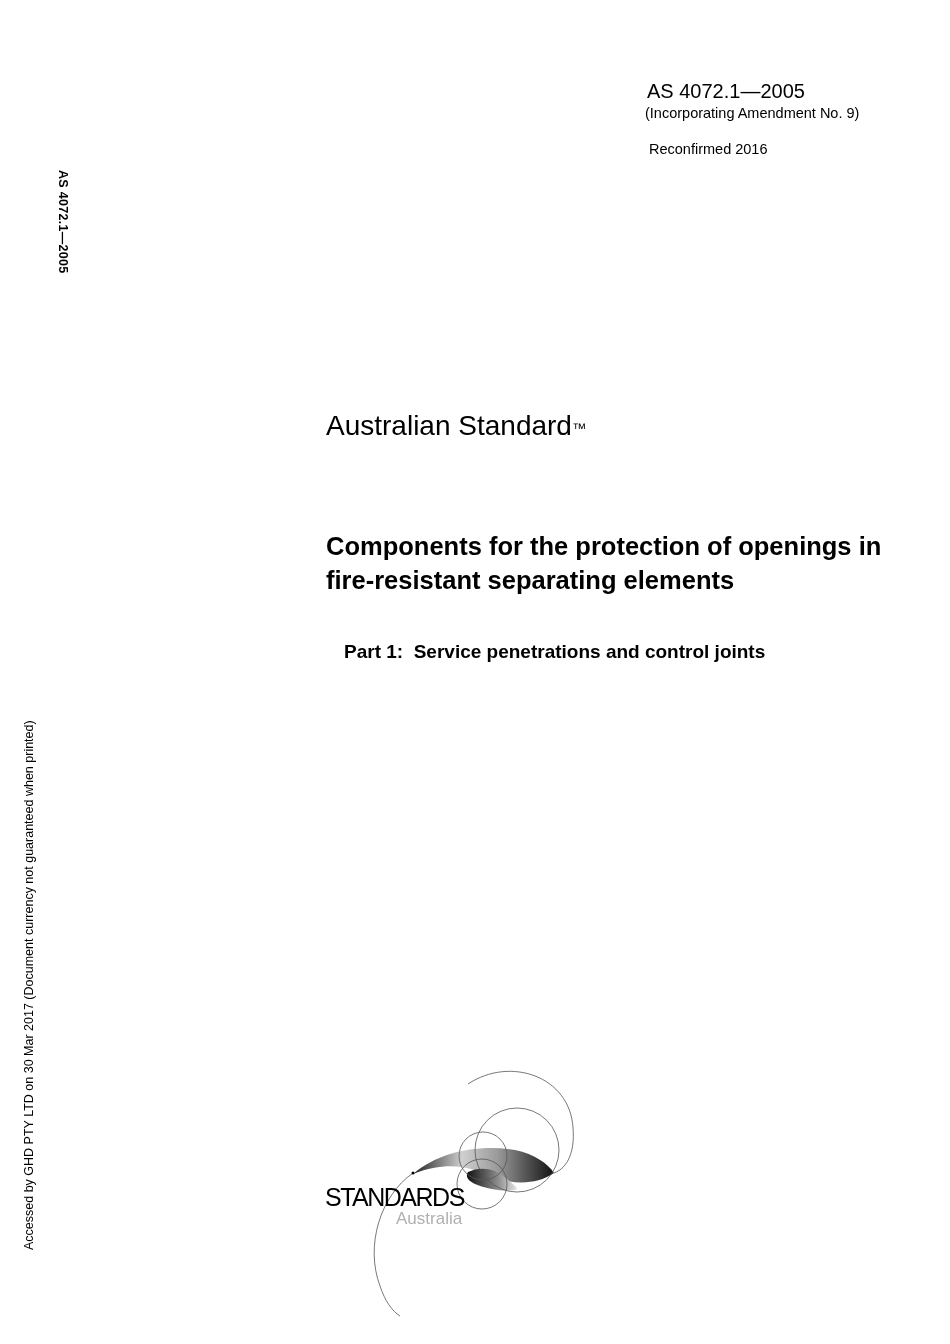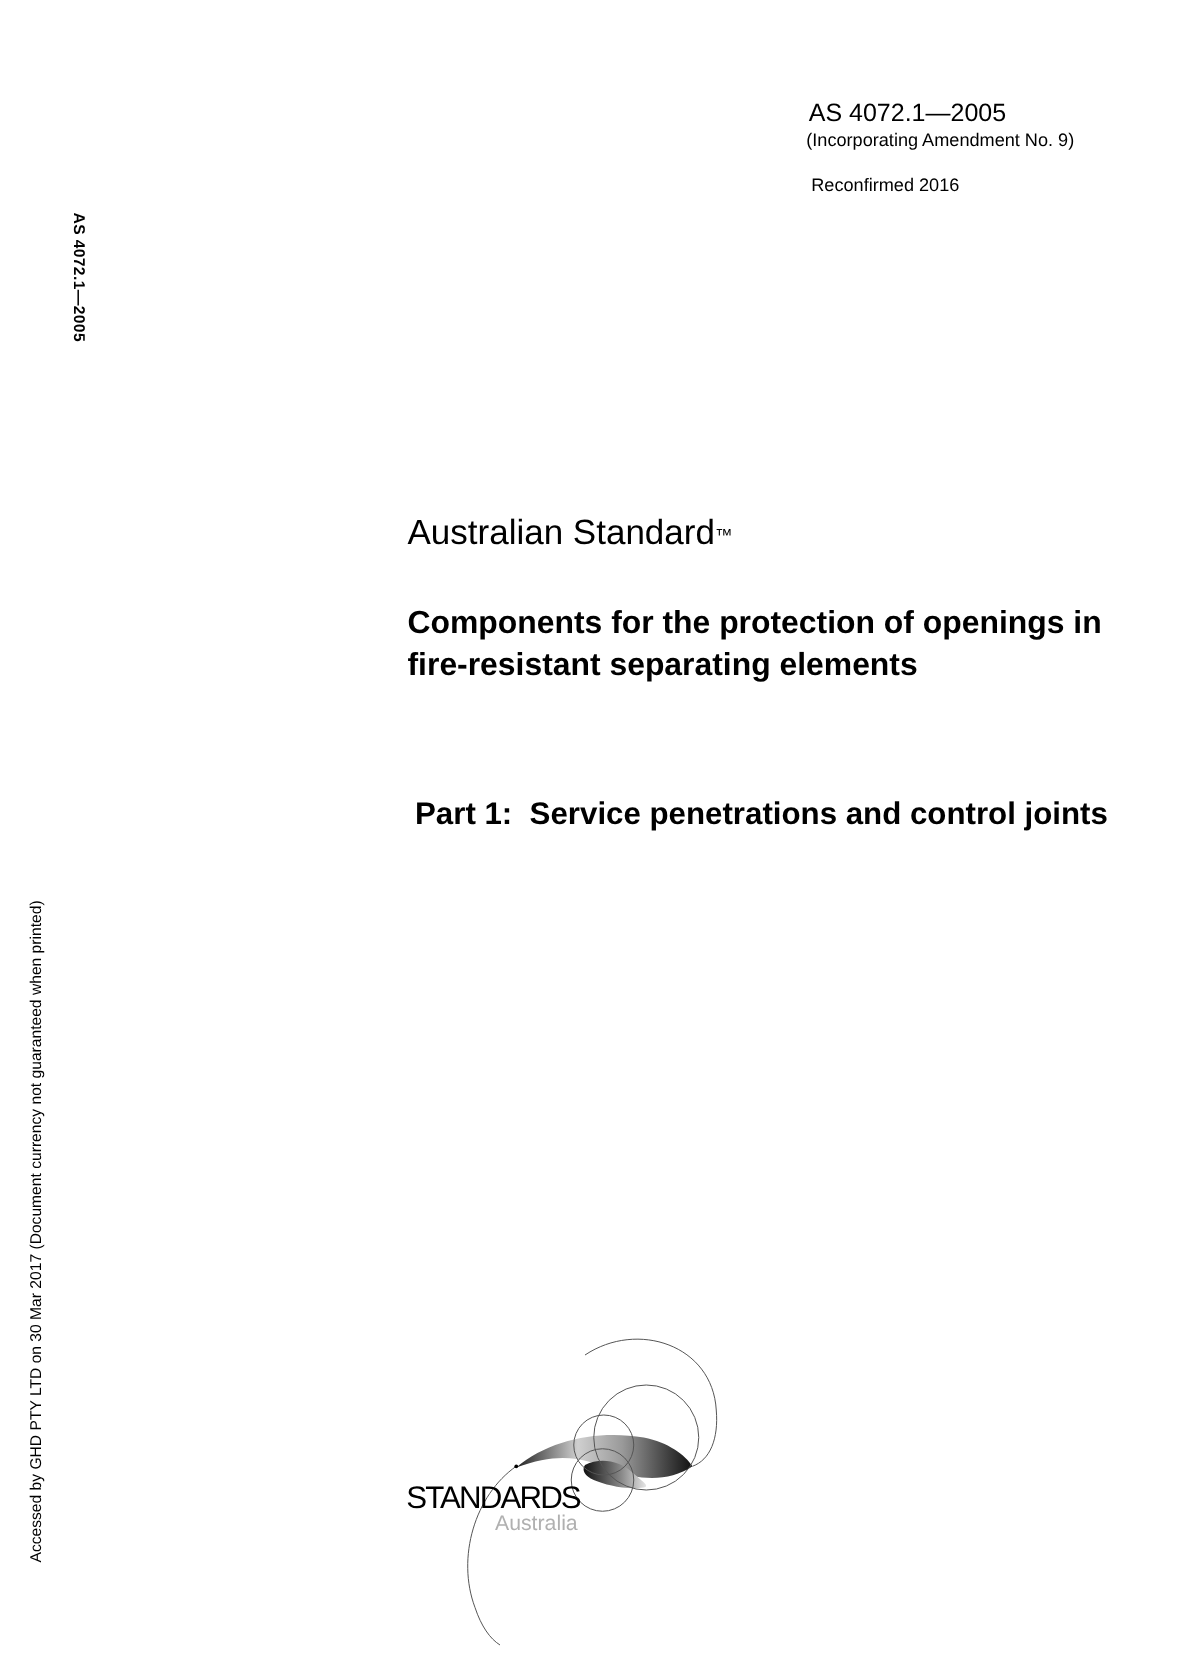--- a/index.html
+++ b/index.html
@@ -5,22 +5,22 @@
     html, body { margin: 0; padding: 0; background: #ffffff; }
     body { width: 950px; height: 1344px; position: relative; overflow: hidden; font-family: "Liberation Sans", sans-serif; color: #000; }
     .abs { position: absolute; }
     .std-code { left: 647px; top: 79px; font-size: 20px; line-height: 24px; white-space: nowrap; }
     .amend { left: 645px; top: 104px; font-size: 14.5px; line-height: 18px; white-space: nowrap; }
     .reconf { left: 649px; top: 140px; font-size: 14.5px; line-height: 18px; white-space: nowrap; }
     .side-code { left: 56px; top: 170px; font-size: 12.5px; font-weight: bold; writing-mode: vertical-rl; white-space: nowrap; letter-spacing: 0.3px; }
     .side-access { left: 22px; top: 705px; font-size: 12.5px; writing-mode: vertical-rl; transform: rotate(180deg); white-space: nowrap; height: 545px; text-align: left; }
     .aus-std { left: 326px; top: 404px; font-size: 28px; line-height: 44px; white-space: nowrap; }
     .aus-std sup { font-size: 14px; vertical-align: top; position: relative; top: 2px; }
-    .title { left: 326px; top: 482px; width: 560px; font-size: 25.5px; font-weight: bold; line-height: 33.5px; }
-    .part { left: 332px; top: 635px; width: 580px; font-size: 25px; font-weight: bold; line-height: 33.5px; }
+    .title { left: 326px; top: 530px; width: 560px; font-size: 25.5px; font-weight: bold; line-height: 33.5px; }
+    .part { left: 344px; top: 635px; width: 580px; font-size: 19px; font-weight: bold; line-height: 33.5px; }
     .logo { left: 310px; top: 1056px; width: 280px; height: 270px; }
   </style>
 </head>
 <body>
 
 <div>
 
   <div class="abs std-code">AS 4072.1—2005</div>
   <div class="abs amend">(Incorporating Amendment No. 9)</div>
   <div class="abs reconf">Reconfirmed 2016</div>

